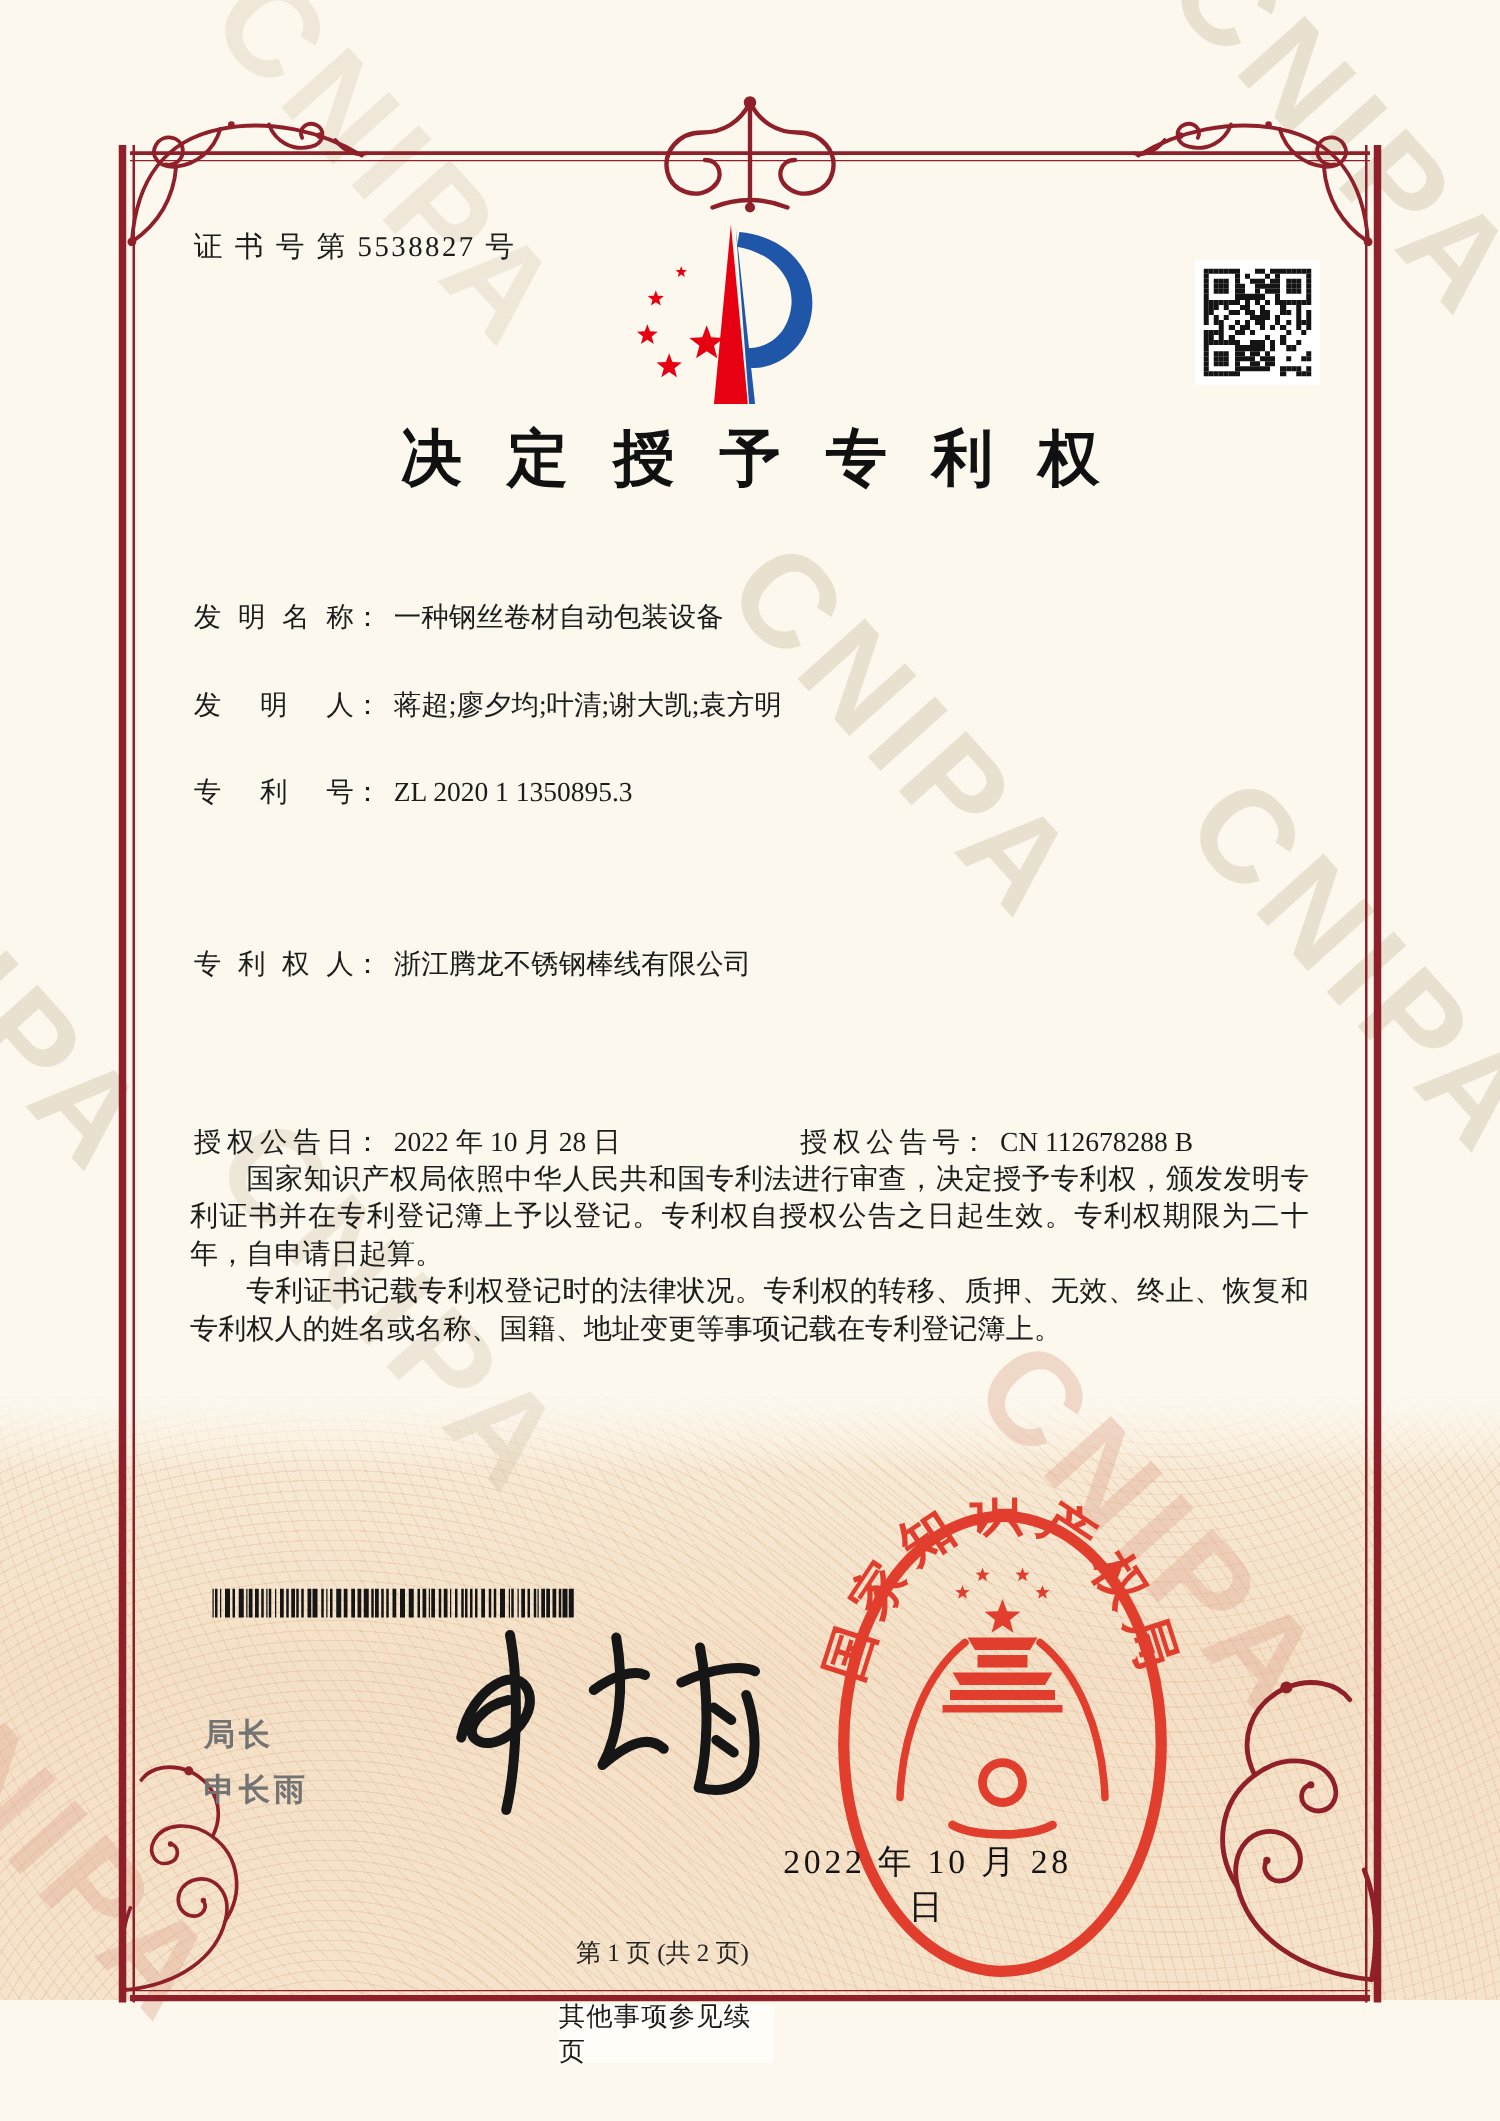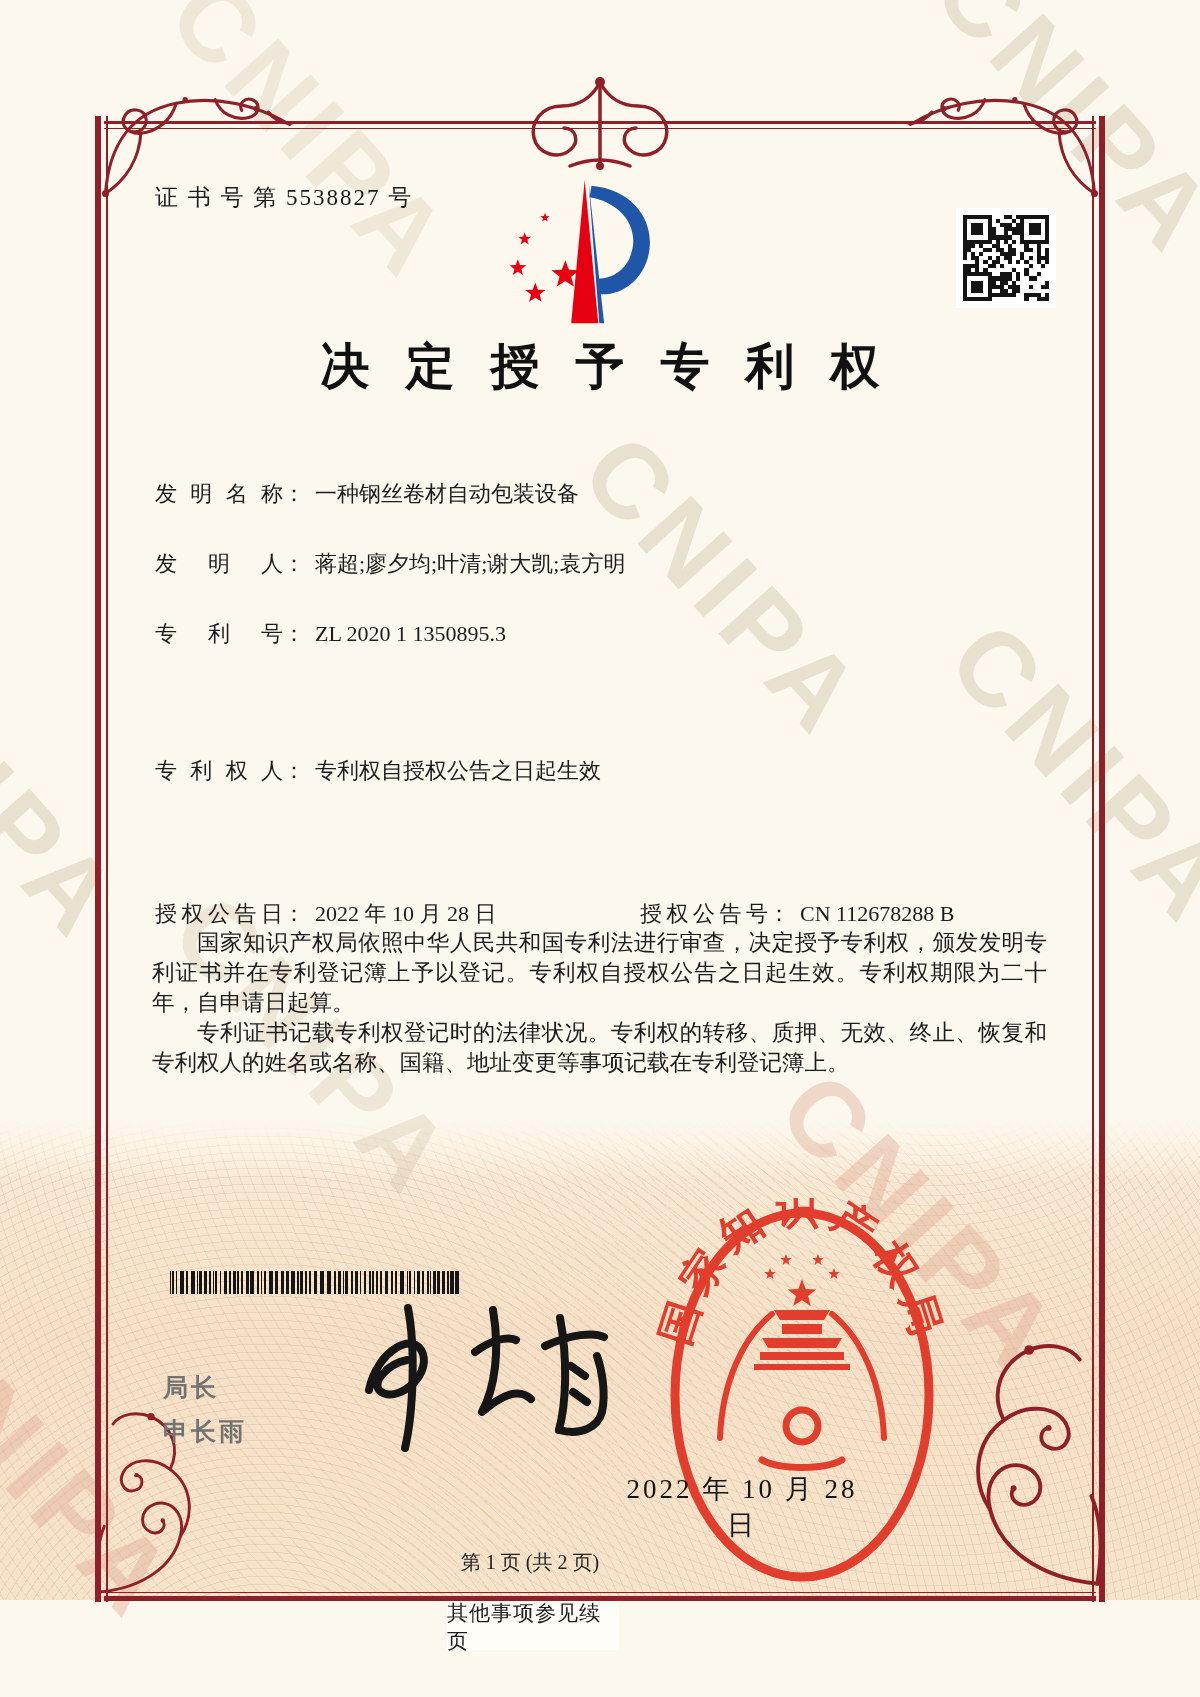--- a/index.html
+++ b/index.html
@@ -620,21 +620,21 @@
   <div class="frow r0">
     <span class="flabel">发明名称</span><span>：</span><span class="fval">一种钢丝卷材自动包装设备</span>
   </div>
   <div class="frow r1">
     <span class="flabel">发明人</span><span>：</span><span class="fval">蒋超;廖夕均;叶清;谢大凯;袁方明</span>
   </div>
   <div class="frow r2">
     <span class="flabel">专利号</span><span>：</span><span class="fval">ZL 2020 1 1350895.3</span>
   </div>
   <div class="frow r4">
-    <span class="flabel">专利权人</span><span>：</span><span class="fval">专利权自授权公告之日起生效</span>
+    <span class="flabel">专利权人</span><span>：</span><span class="fval">浙江腾龙不锈钢棒线有限公司</span>
   </div>
   <div class="frow r6">
     <span class="flabel">授权公告日</span><span>：</span><span class="fval">2022 年 10 月 28 日</span>
     <span class="grant-right">
       <span class="flabel">授权公告号</span><span>：</span><span class="fval">CN 112678288 B</span>
     </span>
   </div>
 
   <div class="paras">
     <p>国家知识产权局依照中华人民共和国专利法进行审查，决定授予专利权，颁发发明专利证书并在专利登记簿上予以登记。专利权自授权公告之日起生效。专利权期限为二十年，自申请日起算。</p>

